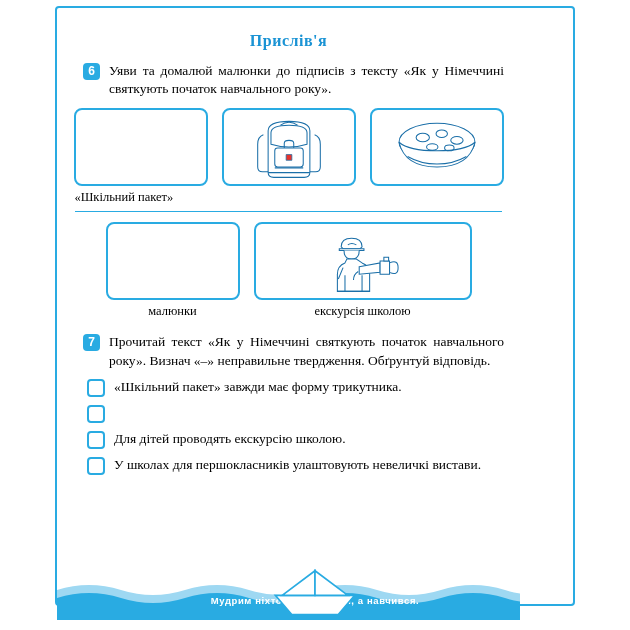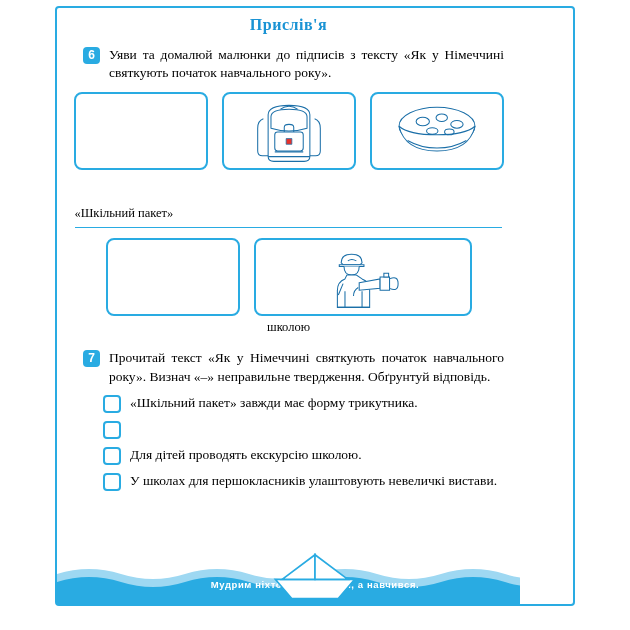--- a/index.html
+++ b/index.html
@@ -26,21 +26,21 @@
     top: 6px;
     width: 520px;
     height: 600px;
     border: 2px solid #29abe2;
     border-radius: 4px;
     box-sizing: border-box;
   }
   .content {
     position: absolute;
     left: 57px;
-    top: 8px;
+    top: 24px;
     width: 463px;
     height: 596px;
     box-sizing: border-box;
     overflow: hidden;
   }
   .title {
     text-align: center;
     color: #1a93d4;
     font-weight: bold;
     font-size: 16px;
@@ -110,31 +110,30 @@
     width: 134px;
     text-align: center;
     font-size: 12.5px;
     color: #000;
   }
   .caption.wide { width: 218px; }
   .caption.left-label {
     text-align: left;
     padding-left: 2px;
     font-weight: normal;
-    margin-top: 32px;
   }
   .divider {
     border: none;
     border-top: 1.5px solid #29abe2;
     margin: 6px 18px 0 18px;
   }
   
   .check-list {
     margin: 8px 0 16px 0;
-    padding: 0 16px 0 46px;
+    padding: 0 16px 0 30px;
   }
   .check-item {
     display: flex;
     align-items: flex-start;
     margin-bottom: 7px;
   }
   .checkbox {
     flex: 0 0 auto;
     width: 18px;
     height: 18px;
@@ -274,21 +273,22 @@
             <path d="M90 54 l0 17"></path>
             <path d="M108 54 l0 17"></path>
             <path d="M93 22 q4 -3 9 0"></path>
             <path d="M88 46 l-5 12"></path>
           </g>
         </svg>
       </div>
     </div>
 
     <div class="caption-row">
-      <div class="caption">школою</div>
+      <div class="caption">малюнки</div>
+      <div class="caption wide">екскурсія школою</div>
     </div>
 
     <div class="task" style="margin-top:14px;">
       <div class="task-num">7</div>
       <div class="task-text">Прочитай текст «Як у Німеччині святкують початок навчального року». Визнач «–» неправильне твердження. Обґрунтуй відповідь.</div>
     </div>
 
     <div class="check-list">
       <div class="check-item">
         <span class="checkbox"></span>

